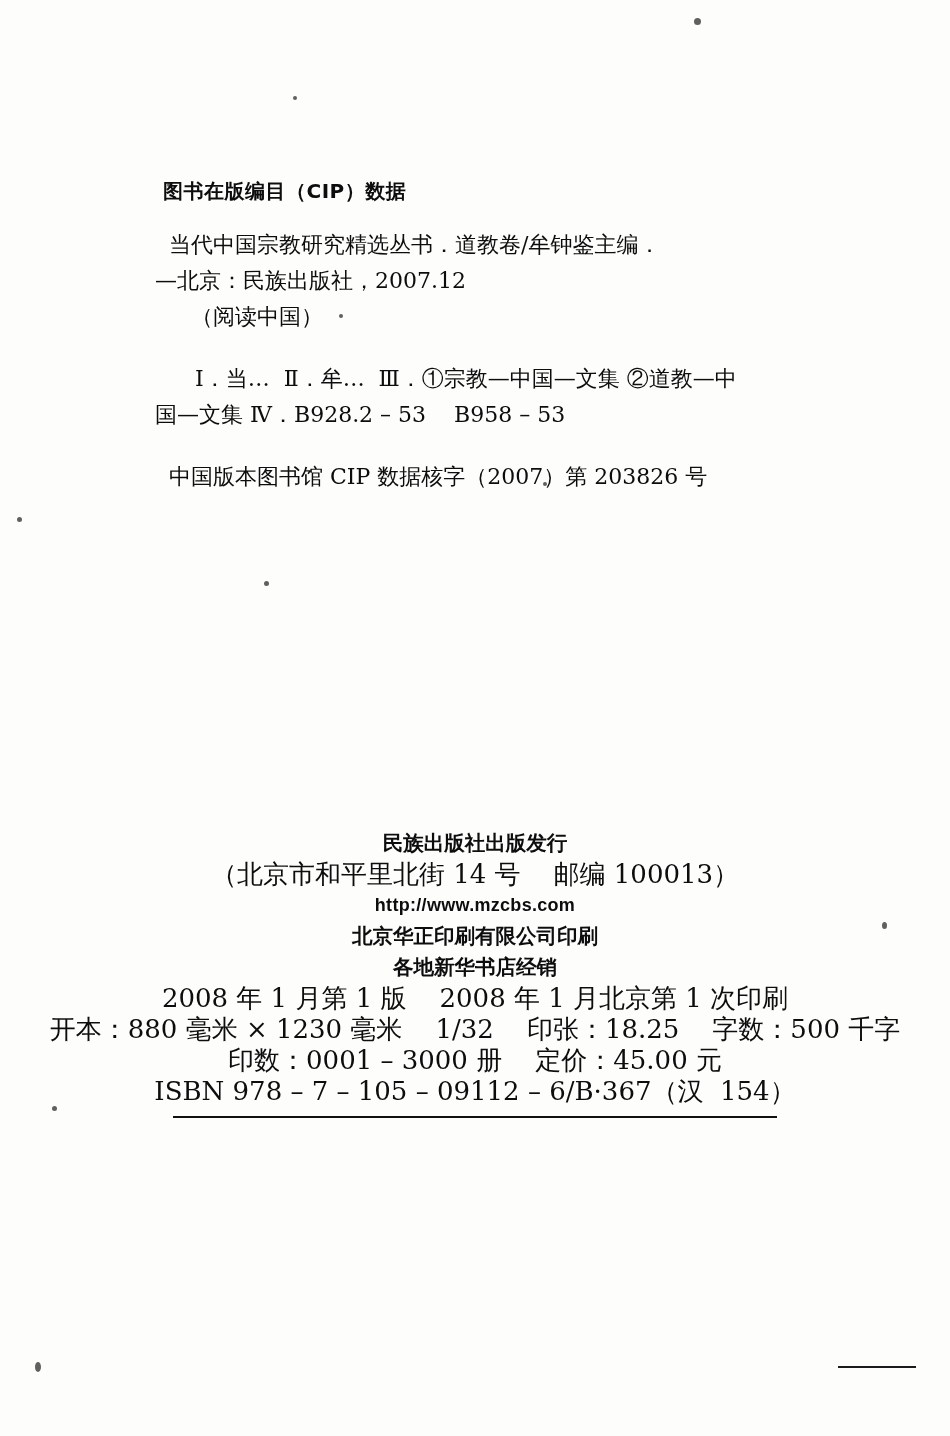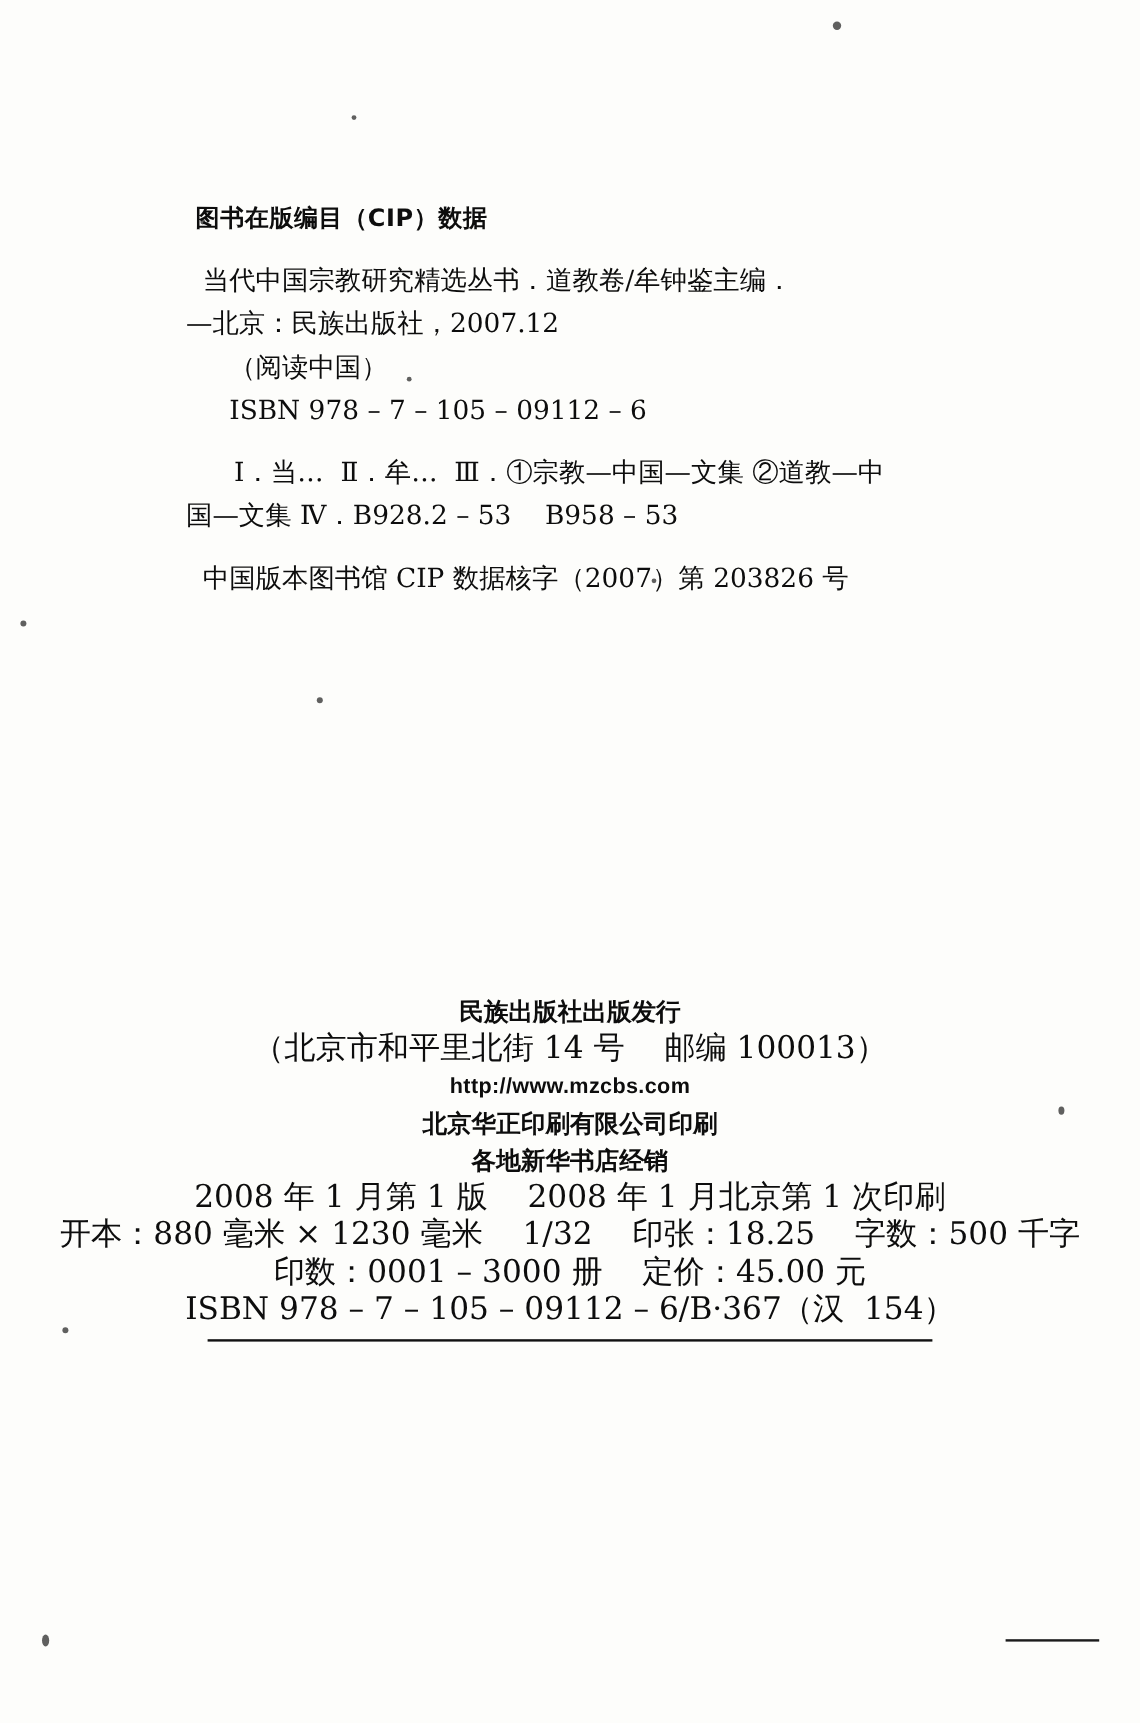--- a/index.html
+++ b/index.html
@@ -27,39 +27,39 @@
     position: absolute;
     background: #2b2b2b;
     border-radius: 50%;
     opacity: .75;
   }
 
   
   .cip-block {
     position: absolute;
     left: 155px;
-    top: 168px;
+    top: 178px;
     width: 660px;
   }
   .cip-heading {
     font-family: "DejaVu Sans", "Liberation Sans", sans-serif;
     font-weight: bold;
     font-size: 20px;
     letter-spacing: .5px;
     margin: 0 0 22px 8px;
   }
   .cip-line {
     font-size: 22px;
     line-height: 36px;
     white-space: pre;
     margin: 0;
   }
   .indent1 { padding-left: 14px; }
   .indent2 { padding-left: 36px; }
-  .gap-top2 { margin-top: 16px; }
+  .gap-top2 { margin-top: 26px; }
 
   
   .colophon {
     position: absolute;
     left: 0;
     right: 0;
     top: 828px;
     text-align: center;
   }
   .col-line {
@@ -116,21 +116,20 @@
   <div class="speck" style="left:52px;top:1106px;width:5px;height:5px;"></div>
   <div class="speck" style="left:35px;top:1362px;width:6px;height:10px;"></div>
   <div class="edge-line" style="left:838px;top:1366px;width:78px;height:2px;"></div>
 
   <div class="cip-block">
     <div class="cip-heading">图书在版编目（CIP）数据</div>
 
     <p class="cip-line indent1">当代中国宗教研究精选丛书．道教卷/牟钟鉴主编．</p>
     <p class="cip-line">—北京：民族出版社，2007.12</p>
     <p class="cip-line indent2">（阅读中国）</p>
-    <p class="cip-line indent2">ISBN 978 – 7 – 105 – 09112 – 6</p>
 
     <p class="cip-line gap-top2" style="padding-left:40px;">Ⅰ．当…  Ⅱ．牟…  Ⅲ．①宗教—中国—文集 ②道教—中</p>
     <p class="cip-line">国—文集 Ⅳ．B928.2 – 53    B958 – 53</p>
 
     <p class="cip-line gap-top2 indent1">中国版本图书馆 CIP 数据核字（2007）第 203826 号</p>
   </div>
 
   <div class="colophon">
     <p class="col-line col-bold">民族出版社出版发行</p>
     <p class="col-line col-small">（北京市和平里北街 14 号    邮编 100013）</p>

